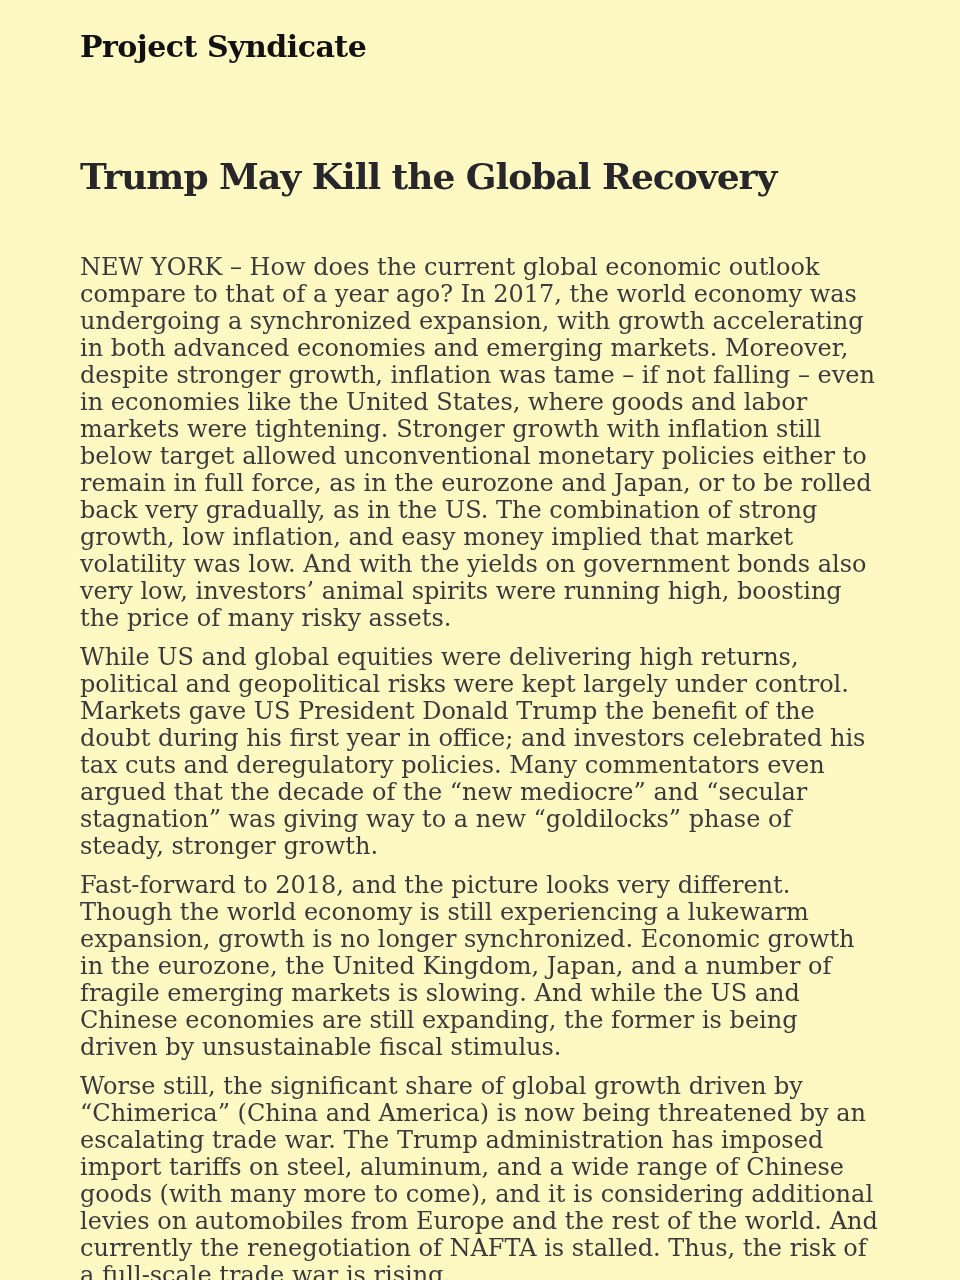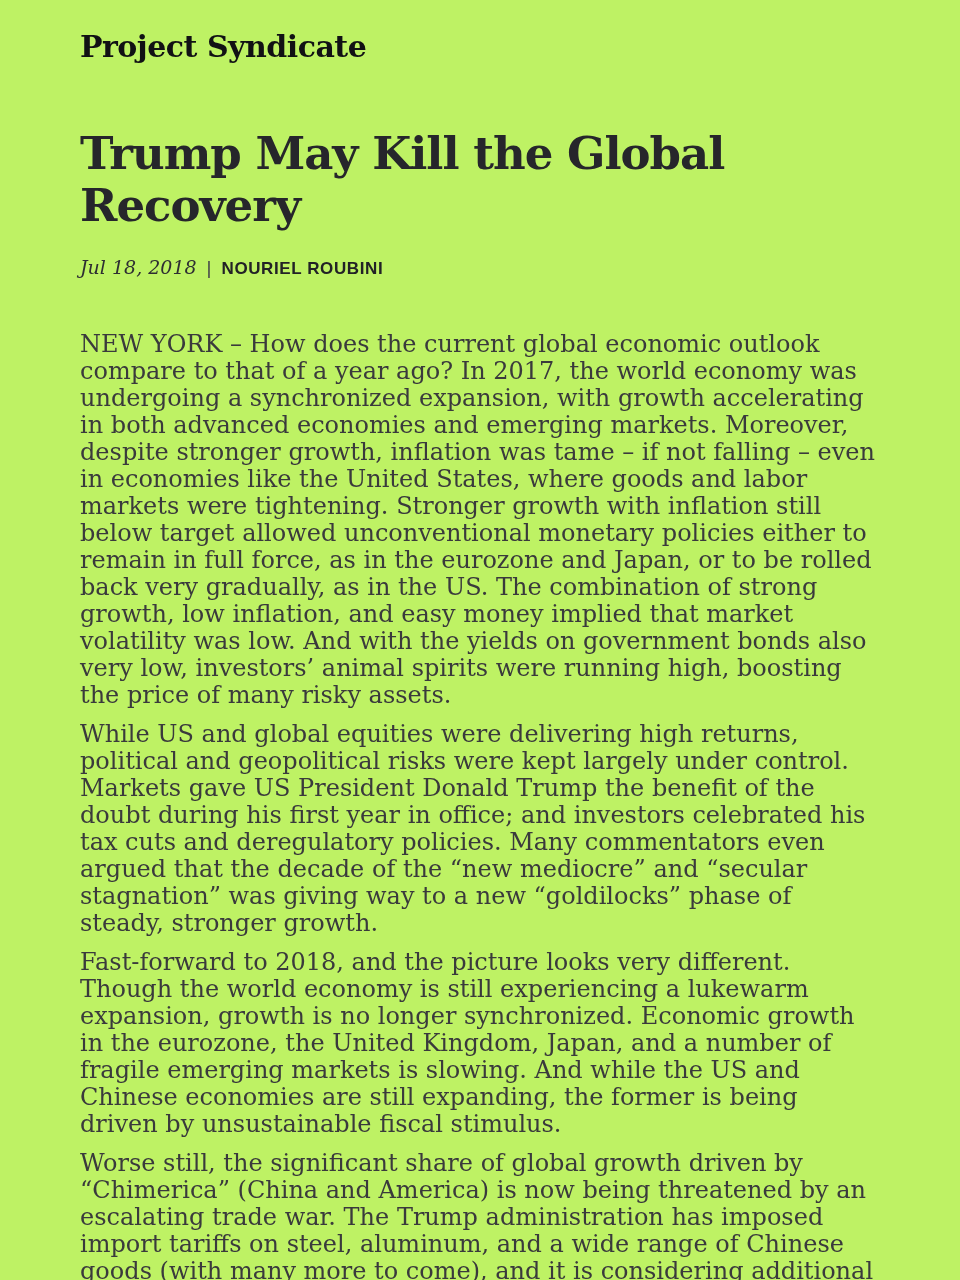--- a/index.html
+++ b/index.html
@@ -1,21 +1,21 @@
 <!DOCTYPE html>
 <html><head>
 <meta charset="utf-8">
 <style>
   * { margin: 0; padding: 0; box-sizing: border-box; }
   html, body { background: #ffffff; }
   .page {
     width: 960px;
     height: 1280px;
     margin: 0 auto;
-    background: #bef264;
+    background: #fef9c3;
     overflow: hidden;
   }
   .content {
     width: 800px;
     margin: 0 auto;
     padding-left: 0;
   }
   
   .site-header {
     padding-top: 28px;
@@ -25,24 +25,24 @@
     font-weight: 700;
     font-size: 30px;
     line-height: 38px;
     letter-spacing: -0.5px;
     color: #111114;
     cursor: pointer;
     display: inline-block;
   }
   
   .headline {
-    margin-top: 62px;
+    margin-top: 84px;
     font-family: "DejaVu Serif", "Liberation Serif", serif;
     font-weight: 700;
-    font-size: 45px;
+    font-size: 36px;
     line-height: 52px;
     letter-spacing: -1px;
     color: #26262b;
     max-width: 740px;
   }
   
   .byline {
     margin-top: 24px;
     font-size: 19px;
     color: #333333;
@@ -89,25 +89,20 @@
 <div class="page">
   <div class="content">
 
     <header class="site-header">
       <span class="logo">Project Syndicate</span>
     </header>
 
     <article>
       <h1 class="headline">Trump May Kill the Global Recovery</h1>
 
-      <div class="byline">
-        <span class="date">Jul 18, 2018</span>
-        <span class="sep">|</span>
-        <span class="author">NOURIEL ROUBINI</span>
-      </div>
 
       <div class="article-body">
         <p>NEW YORK – How does the current global economic outlook compare to that of a year ago? In 2017, the world economy was undergoing a synchronized expansion, with growth accelerating in both advanced economies and emerging markets. Moreover, despite stronger growth, inflation was tame – if not falling – even in economies like the United States, where goods and labor markets were tightening. Stronger growth with inflation still below target allowed unconventional monetary policies either to remain in full force, as in the eurozone and Japan, or to be rolled back very gradually, as in the US. The combination of strong growth, low inflation, and easy money implied that market volatility was low. And with the yields on government bonds also very low, investors’ animal spirits were running high, boosting the price of many risky assets.</p>
         <p>While US and global equities were delivering high returns, political and geopolitical risks were kept largely under control. Markets gave US President Donald Trump the benefit of the doubt during his first year in office; and investors celebrated his tax cuts and deregulatory policies. Many commentators even argued that the decade of the “new mediocre” and “secular stagnation” was giving way to a new “goldilocks” phase of steady, stronger growth.</p>
         <p>Fast-forward to 2018, and the picture looks very different. Though the world economy is still experiencing a lukewarm expansion, growth is no longer synchronized. Economic growth in the eurozone, the United Kingdom, Japan, and a number of fragile emerging markets is slowing. And while the US and Chinese economies are still expanding, the former is being driven by unsustainable fiscal stimulus.</p>
         <p>Worse still, the significant share of global growth driven by “Chimerica” (China and America) is now being threatened by an escalating trade war. The Trump administration has imposed import tariffs on steel, aluminum, and a wide range of Chinese goods (with many more to come), and it is considering additional levies on automobiles from Europe and the rest of the world. And currently the renegotiation of NAFTA is stalled. Thus, the risk of a full-scale trade war is rising.</p>
       </div>
     </article>
 
   </div>

